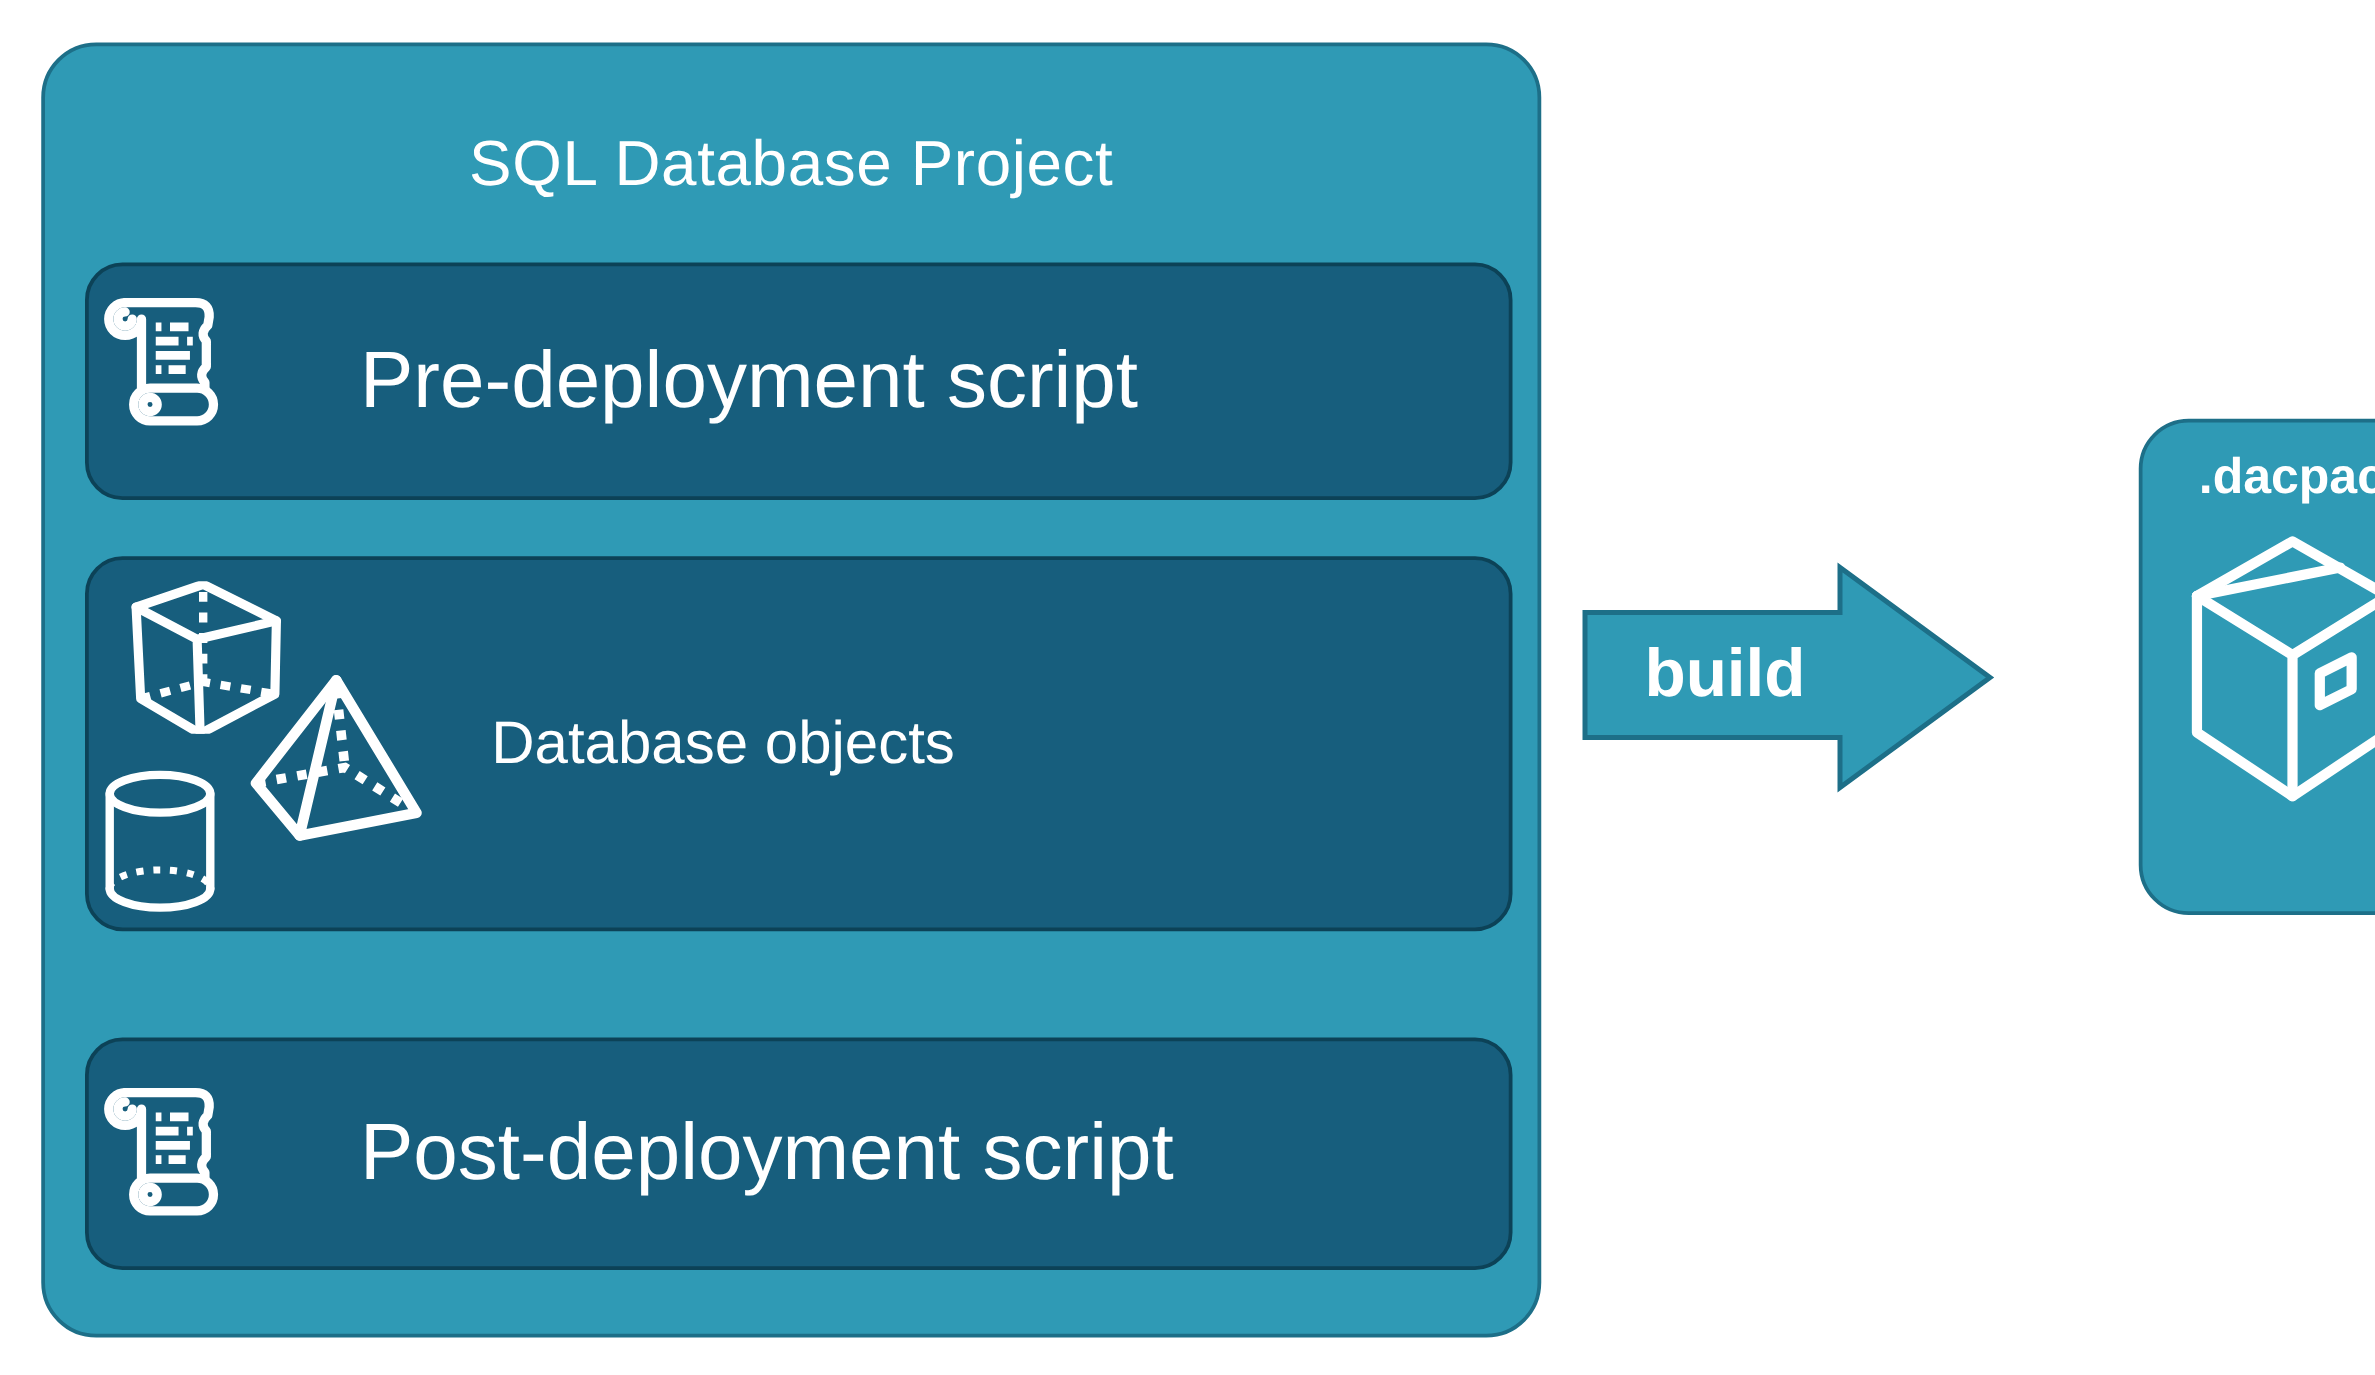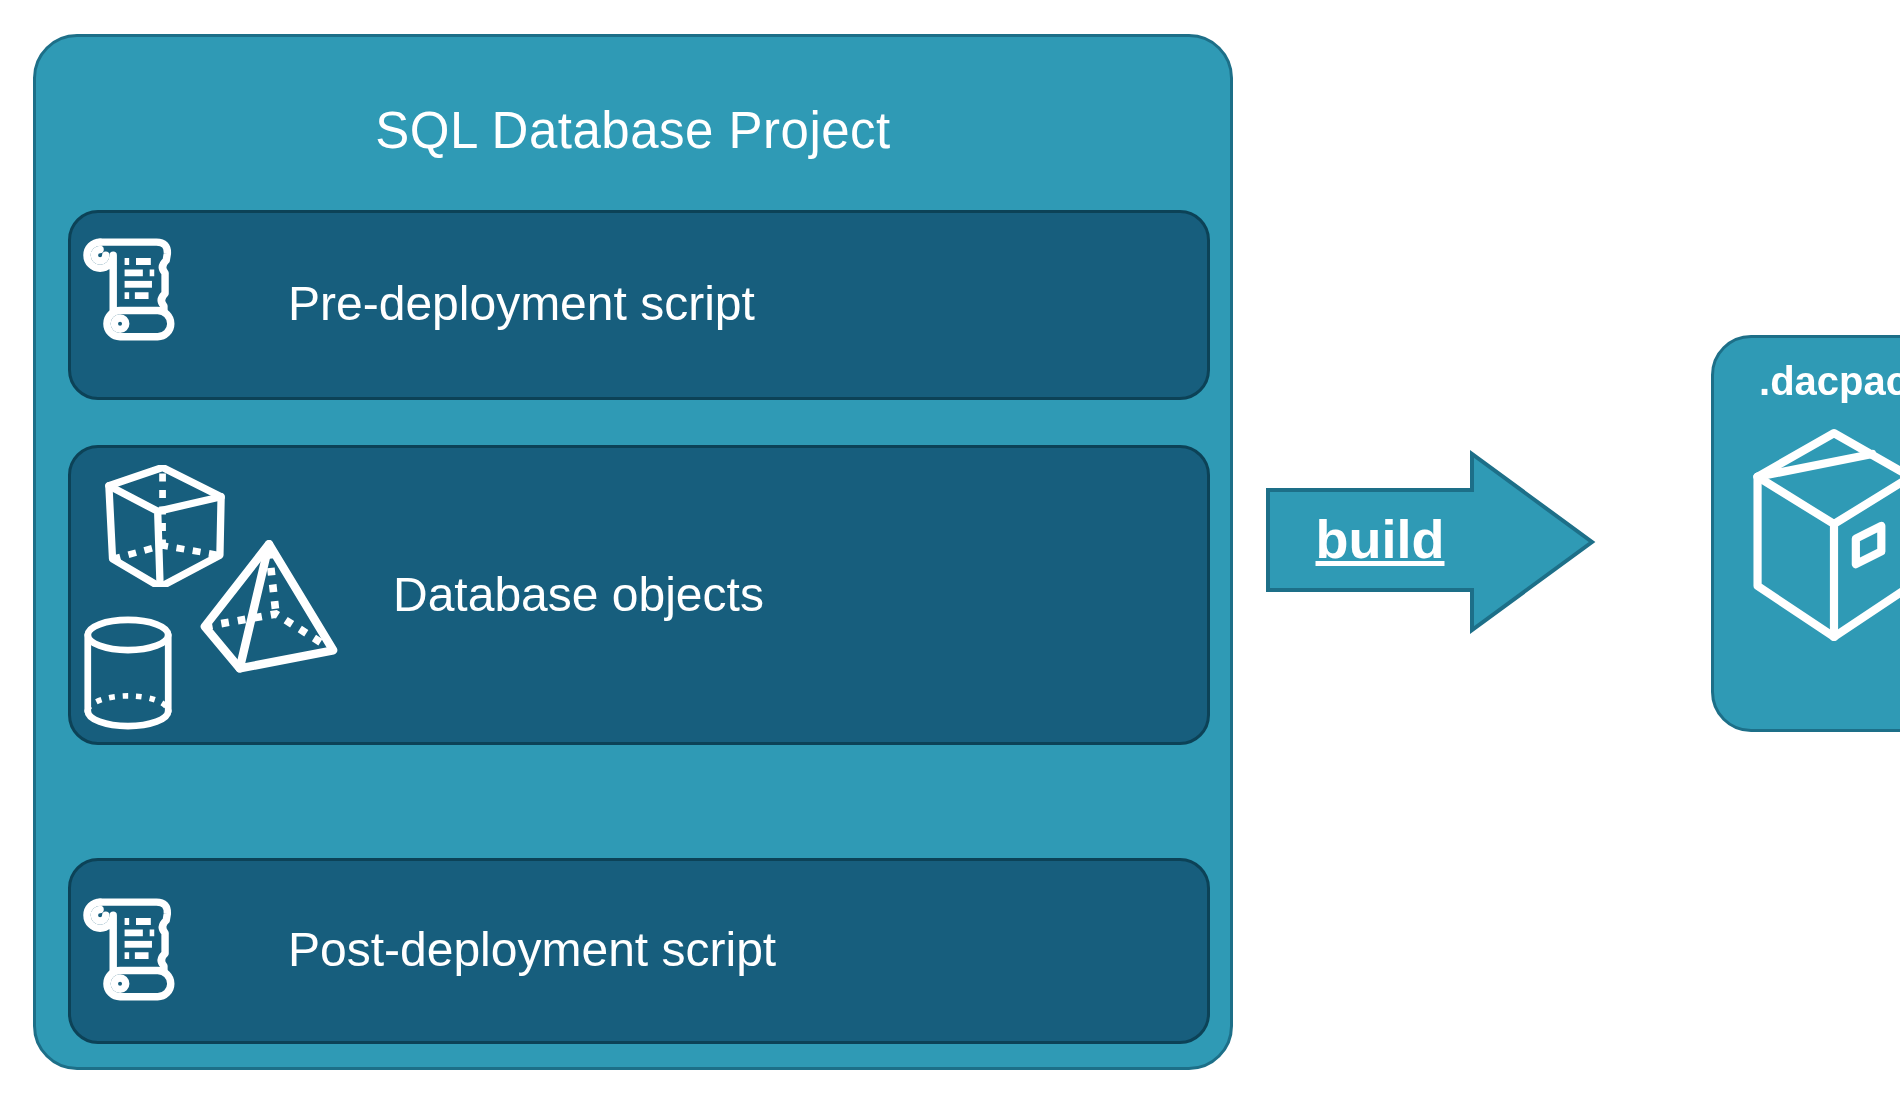--- a/index.html
+++ b/index.html
@@ -28,45 +28,45 @@
   
   .item{
     position:absolute;left:32px;width:1142px;
     background:#175E7D;
     border:3px solid #0C4257;
     border-radius:30px;
     box-sizing:border-box;
   }
   .item-pre{top:173px;height:190px;}
   .item-mid{top:408px;height:300px;}
-  .item-post{top:793px;height:186px;margin-top:28px;}
+  .item-post{top:793px;height:186px;}
   .item-label{
     position:absolute;left:217px;top:50%;
     transform:translateY(-52%);
-    font-size:48px;color:#ffffff;font-weight:400;
+    font-size:64px;color:#ffffff;font-weight:400;
     white-space:nowrap;
   }
   .mid-label{
     position:absolute;left:322px;top:50%;
     transform:translateY(-50%);
     font-size:48px;line-height:60px;color:#ffffff;font-weight:400;
     white-space:nowrap;
   }
   .icon{position:absolute;}
   .scroll-pre{left:8px;top:16px;width:114px;height:122px;}
   .scroll-post{left:8px;top:28px;width:114px;height:122px;}
   .cube{left:33px;top:17px;width:122px;height:122px;}
   .pyramid{left:126px;top:92px;width:144px;height:134px;}
   .cylinder{left:8px;top:168px;width:98px;height:114px;}
   
   .arrow-svg{position:absolute;left:1264px;top:446px;width:332px;height:192px;}
   .arrow-label{
     position:absolute;left:1272px;top:511px;width:216px;
     text-align:center;
-    font-size:54px;line-height:56px;font-weight:bold;color:#ffffff;text-decoration:underline;
+    font-size:54px;line-height:56px;font-weight:bold;color:#ffffff;
   }
   
   .artifact{
     position:absolute;left:1711px;top:335px;width:245px;height:397px;
     background:#2F9AB5;
     border:3px solid #1D6F88;
     border-radius:40px;
     box-sizing:border-box;
   }
   .artifact-title{

